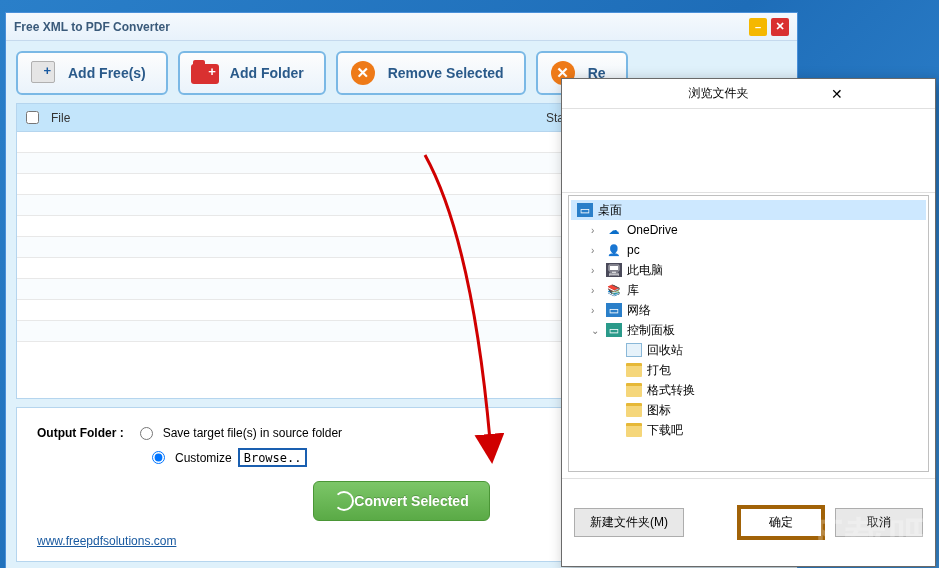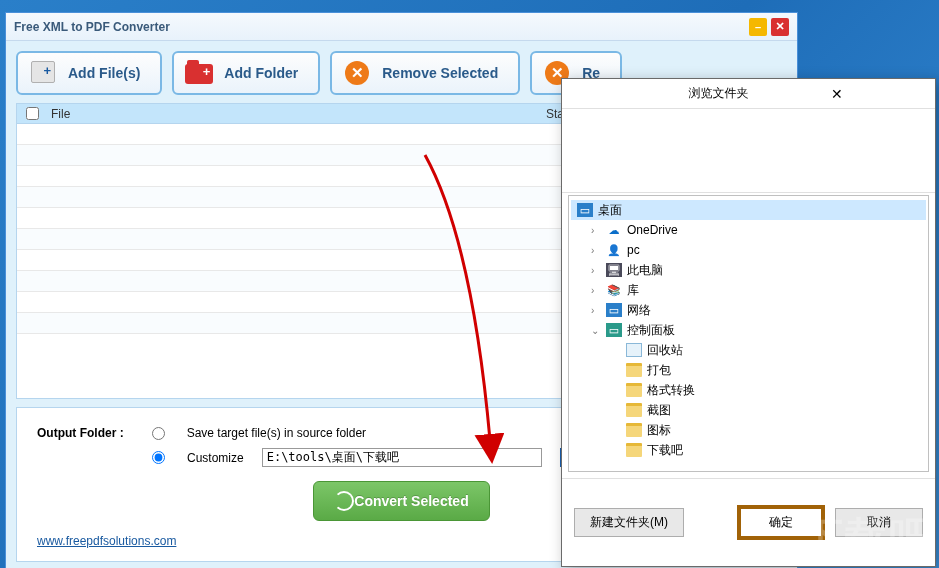--- a/index.html
+++ b/index.html
@@ -16,32 +16,32 @@
 
 .toolbar { display: flex; gap: 10px; }
 .tool-btn { flex: 0 0 auto; height: 44px; padding: 0 20px 0 10px; background: linear-gradient(#fdfdfd, #eaf3fb); border: 2px solid #7ab8e5; border-radius: 6px; display: flex; align-items: center; gap: 10px; font-size: 14px; font-weight: bold; color: #2a5a8a; cursor: pointer; }
 .tool-icon { width: 30px; height: 24px; position: relative; }
 .file-shape { background: #e5e5e5; border: 1px solid #b0b0b0; width: 24px; height: 22px; border-radius: 2px; display: inline-flex; align-items: flex-start; justify-content: flex-end; padding: 1px 3px 0 0; color: #1a5aa0; font-weight: bold; font-size: 13px; }
 .folder-shape { background: #d93030; width: 28px; height: 20px; border-radius: 3px; position: relative; top: 2px; display: inline-flex; align-items: flex-start; justify-content: flex-end; padding: 0 3px; color: #fff; font-size: 13px; font-weight: bold; }
 .folder-shape::before { content: ""; position: absolute; top: -4px; left: 2px; width: 12px; height: 5px; background: #d93030; border-radius: 2px 2px 0 0; }
 .x-shape { background: #ee7a18; width: 24px; height: 24px; border-radius: 50%; color: #fff; display: inline-flex; align-items: center; justify-content: center; font-size: 15px; font-weight: bold; }
 
 .file-panel { background: #fff; border: 1px solid #b5d5ee; flex: 1; display: flex; flex-direction: column; }
-.file-header { background: #c3e5fb; height: 20px; display: flex; align-items: center; font-family: "SimSun", monospace; font-size: 12px; color: #333; border-bottom: 1px solid #b5d5ee; }
+.file-header { background: #c3e5fb; height: 28px; display: flex; align-items: center; font-family: "SimSun", monospace; font-size: 12px; color: #333; border-bottom: 1px solid #b5d5ee; }
 .fh-check { width: 30px; display: flex; align-items: center; justify-content: center; }
 .fh-file { flex: 1; padding-left: 4px; }
 .fh-status { width: 90px; }
 .fh-size { width: 90px; }
 .fh-pages { width: 60px; }
 .file-rows { flex: 1; }
 .file-row { height: 21px; border-bottom: 1px solid #e8e8e8; }
 .file-row:nth-child(even) { background: #f9fcfe; }
 
 .output-panel { background: #fff; border: 1px solid #b5d5ee; padding: 18px 20px 12px 20px; }
-.out-row { display: flex; align-items: center; font-family: "SimSun", monospace; font-size: 12px; margin-bottom: 8px; gap: 18px; }
+.out-row { display: flex; align-items: center; font-family: "SimSun", monospace; font-size: 12px; margin-bottom: 8px; gap: 6px; }
 .out-label { font-weight: bold; margin-right: 10px; }
 .out-radio { margin-right: 4px; }
 .out-input { font-family: "SimSun", monospace; font-size: 12px; border: 1px solid #999; padding: 2px 4px; width: 280px; height: 19px; }
 .out-browse { font-family: "SimSun", monospace; font-size: 12px; border: 2px solid #1a5fb0; background: #fff; padding: 1px 4px; cursor: pointer; height: 19px; }
 
 .convert-row { display: flex; justify-content: center; gap: 16px; margin-top: 14px; }
 .convert-btn { background: linear-gradient(#7cc668, #5aaa46); border: 1px solid #4a9636; border-radius: 6px; color: #fff; font-size: 14px; font-weight: bold; padding: 9px 20px; display: flex; align-items: center; cursor: pointer; text-shadow: 0 -1px 0 rgba(0,0,0,.2); }
 .refresh-icon { width: 20px; height: 20px; border: 2px solid #fff; border-radius: 50%; border-left-color: transparent; position: relative; }
 
 .link-row { margin-top: 10px; }
@@ -88,21 +88,21 @@
   <div class="titlebar">
     <span class="titlebar-title">Free XML to PDF Converter</span>
     <span class="titlebar-btn titlebar-min">–</span>
     <span class="titlebar-btn titlebar-close">✕</span>
   </div>
   <div class="body-area">
 
     <div class="toolbar">
       <button class="tool-btn">
         <span class="tool-icon"><span class="file-shape">+</span></span>
-        <span>Add File(s)</span>
+        <span>Add Free(s)</span>
       </button>
       <button class="tool-btn">
         <span class="tool-icon"><span class="folder-shape">+</span></span>
         <span>Add Folder</span>
       </button>
       <button class="tool-btn">
         <span class="tool-icon"><span class="x-shape">✕</span></span>
         <span>Remove Selected</span>
       </button>
       <button class="tool-btn">
@@ -137,21 +137,20 @@
 
     <div class="output-panel">
       <div class="out-row">
         <span class="out-label">Output Folder :</span>
         <input type="radio" name="out" class="out-radio" style="">
         <span>Save target file(s) in source folder</span>
       </div>
       <div class="out-row" style="padding-left:115px;">
         <input type="radio" name="out" class="out-radio" checked="" style="">
         <span>Customize</span>
-        <input type="text" class="out-input" value="E:\tools\桌面\下载吧" style="">
         <button class="out-browse">Browse..</button>
       </div>
       <div class="convert-row">
         <button class="convert-btn">
           <span class="refresh-icon"></span>
           <span>Convert Selected</span>
         </button>
       </div>
       <div class="link-row">
         <a href="#">www.freepdfsolutions.com</a>
@@ -223,25 +222,20 @@
           <span>打包</span>
         </div>
         <div class="tree-item child2">
           <span class="chevron"></span>
           <span class="tree-icon ico-folder"></span>
           <span>格式转换</span>
         </div>
         <div class="tree-item child2">
           <span class="chevron"></span>
           <span class="tree-icon ico-folder"></span>
-          <span>截图</span>
-        </div>
-        <div class="tree-item child2">
-          <span class="chevron"></span>
-          <span class="tree-icon ico-folder"></span>
           <span>图标</span>
         </div>
         <div class="tree-item child2">
           <span class="chevron"></span>
           <span class="tree-icon ico-folder"></span>
           <span>下载吧</span>
         </div>
       </div>
   </div>
   <div class="dlg-footer">

